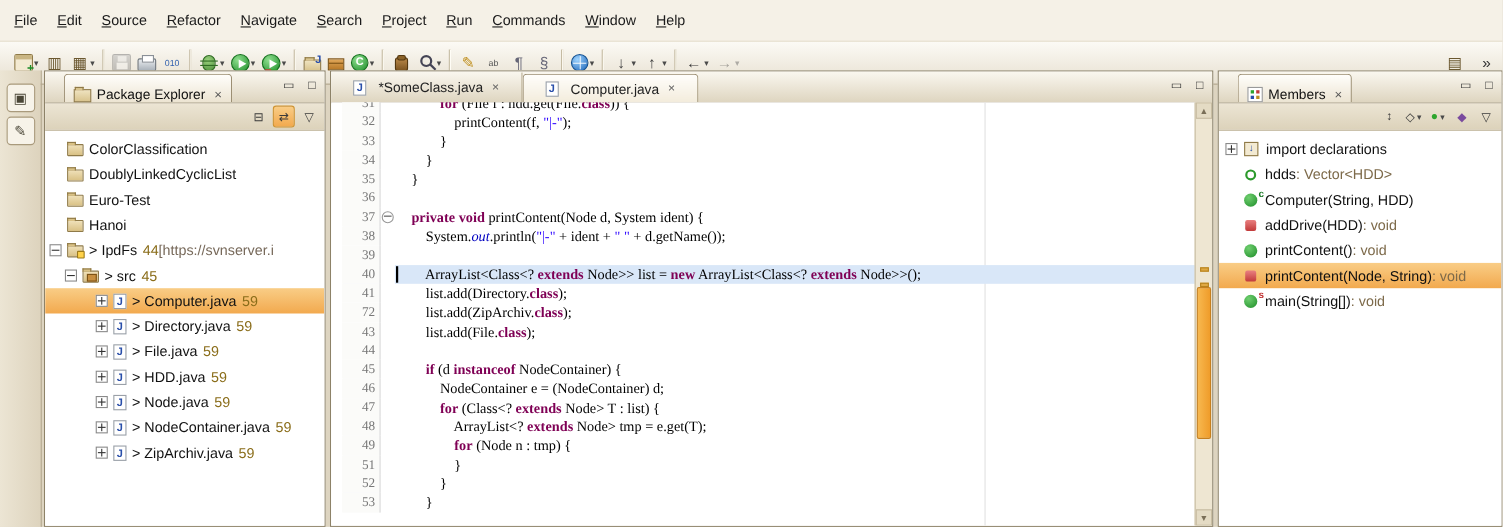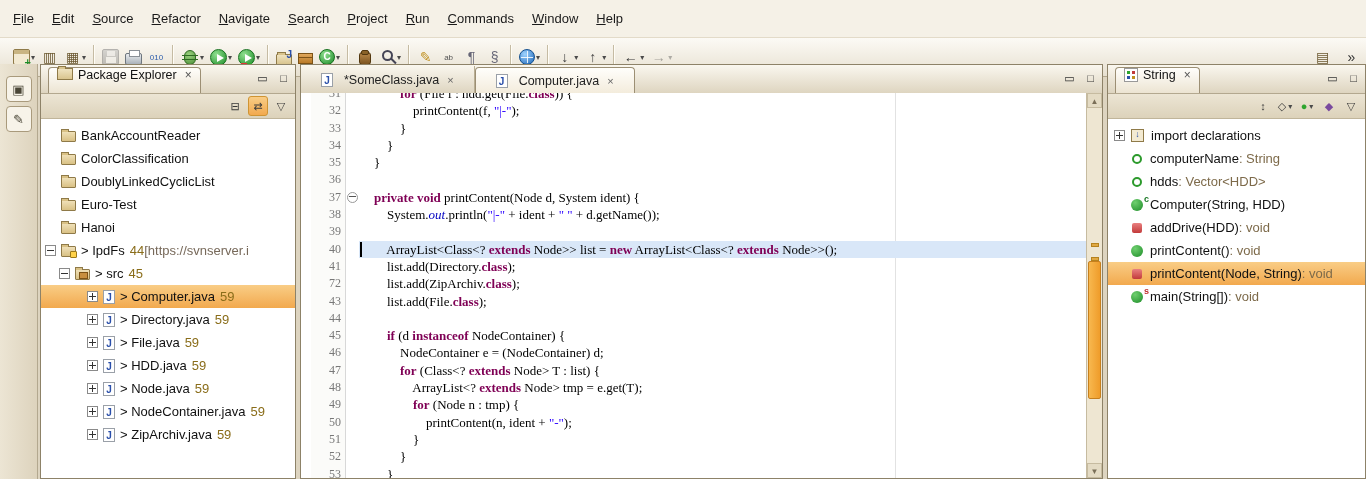--- a/index.html
+++ b/index.html
@@ -60,21 +60,21 @@
   .ci-globe::after{content:"";position:absolute;top:1px;bottom:1px;left:7px;width:1px;background:rgba(255,255,255,.85)}
   
   #side-strip{position:absolute;left:0;top:64px;width:38px;height:415px;box-sizing:border-box;
     background:linear-gradient(90deg,#ece5d4,#ddd3bd);border-right:1px solid #b3a88f;padding-top:8px}
   .strip-btn{width:24px;height:24px;margin:4px auto;background:#f7f3e9;border:1px solid #a99a7c;border-radius:4px;
     display:flex;align-items:center;justify-content:center;font-size:13px;color:#4a4637}
   
   .pane{position:absolute;top:64px;height:415px;background:#fff;border:1px solid #8d8268;box-sizing:border-box;overflow:hidden}
   .view-header{height:28px;background:linear-gradient(#faf7ef,#ded5c0);border-bottom:1px solid #b3a88f;
     display:flex;align-items:flex-end;position:relative}
-  .view-tab{display:flex;align-items:flex-start;gap:5px;height:25px;margin-left:7px;padding:0 8px;
+  .view-tab{display:flex;align-items:flex-end;gap:5px;height:25px;margin-left:17px;padding:0 8px;
     background:linear-gradient(#fffefb,#ece4d2);border:1px solid #9c8f74;border-bottom:none;
     border-radius:4px 4px 0 0;font-size:12.5px;white-space:nowrap}
   .view-close{font-size:12px;color:#555;margin-left:3px}
   .chrome-btns{position:absolute;right:3px;top:5px;display:flex;gap:4px}
   .chrome-btn{width:17px;height:17px;font-size:11px;line-height:16px;text-align:center;color:#333}
   .view-toolbar{height:25px;background:linear-gradient(#ece5d4,#dcd2ba);border-bottom:1px solid #c0b59a;
     display:flex;justify-content:flex-end;align-items:center;padding:0 5px;gap:4px;box-sizing:border-box}
   .vt-btn{min-width:18px;height:18px;display:flex;align-items:center;justify-content:center;
     font-size:11px;color:#3a3a3a;border-radius:3px;gap:1px}
   .vt-btn.pressed{background:linear-gradient(#f9cd86,#f2a94e);border:1px solid #cf9433}
@@ -313,26 +313,20 @@
       </div>
       <div class="vt-btn">
         <span>▽</span>
       </div>
     </div>
   <div id="pe-tree">
       <div class="tree-row">
         <span style="flex: 0 0 auto; width: 0px;"></span>
         <span class="expander none"></span>
         <span class="ti ti-folder"></span>
-        <span class="tree-label">BankAccountReader</span>
-      </div>
-      <div class="tree-row">
-        <span style="flex: 0 0 auto; width: 0px;"></span>
-        <span class="expander none"></span>
-        <span class="ti ti-folder"></span>
         <span class="tree-label">ColorClassification</span>
       </div>
       <div class="tree-row">
         <span style="flex: 0 0 auto; width: 0px;"></span>
         <span class="expander none"></span>
         <span class="ti ti-folder"></span>
         <span class="tree-label">DoublyLinkedCyclicList</span>
       </div>
       <div class="tree-row">
         <span style="flex: 0 0 auto; width: 0px;"></span>
@@ -545,26 +539,20 @@
             <span class="ln-code">                <span>ArrayList&lt;? </span><span class="k">extends</span><span> Node&gt; tmp = e.get(T);</span></span>
           </div>
           <div class="code-line">
             <span class="ln-annot"></span>
             <span class="ln-num">49</span>
             <span class="ln-fold"></span>
             <span class="ln-code">                <span class="k">for</span><span> (Node n : tmp) {</span></span>
           </div>
           <div class="code-line">
             <span class="ln-annot"></span>
-            <span class="ln-num">50</span>
-            <span class="ln-fold"></span>
-            <span class="ln-code">                    <span>printContent(n, ident + </span><span class="s">"-"</span><span>);</span></span>
-          </div>
-          <div class="code-line">
-            <span class="ln-annot"></span>
             <span class="ln-num">51</span>
             <span class="ln-fold"></span>
             <span class="ln-code">                <span>}</span></span>
           </div>
           <div class="code-line">
             <span class="ln-annot"></span>
             <span class="ln-num">52</span>
             <span class="ln-fold"></span>
             <span class="ln-code">            <span>}</span></span>
           </div>
@@ -583,21 +571,21 @@
       <div id="sb-thumb"></div>
       <div class="sb-arrow" id="sb-down">▼</div>
     </div>
   </div>
 </div>
 
 <div class="pane" id="mem-pane" style="left:1107px;width:259px">
   <div class="view-header">
     <div class="view-tab">
       <span class="vi-mem"></span>
-      <span>String</span>
+      <span>Members</span>
       <span class="view-close">×</span>
     </div>
     <div class="chrome-btns">
       <span class="chrome-btn">▭</span>
       <span class="chrome-btn">□</span>
     </div>
   </div>
   <div class="view-toolbar" id="mem-toolbar">
       <div class="vt-btn">
         <span>↕</span>
@@ -615,26 +603,20 @@
       </div>
       <div class="vt-btn">
         <span>▽</span>
       </div>
     </div>
   <div id="mem-list">
       <div class="mem-row">
         <span class="expander mem-exp plus"></span>
         <span class="mi mi-imports"></span>
         <span>import declarations</span>
-      </div>
-      <div class="mem-row">
-        <span class="expander mem-exp none"></span>
-        <span class="mi mi-field"></span>
-        <span>computerName</span>
-        <span class="mem-type"> : String</span>
       </div>
       <div class="mem-row">
         <span class="expander mem-exp none"></span>
         <span class="mi mi-field"></span>
         <span>hdds</span>
         <span class="mem-type"> : Vector&lt;HDD&gt;</span>
       </div>
       <div class="mem-row">
         <span class="expander mem-exp none"></span>
         <span class="mi mi-method-public">

